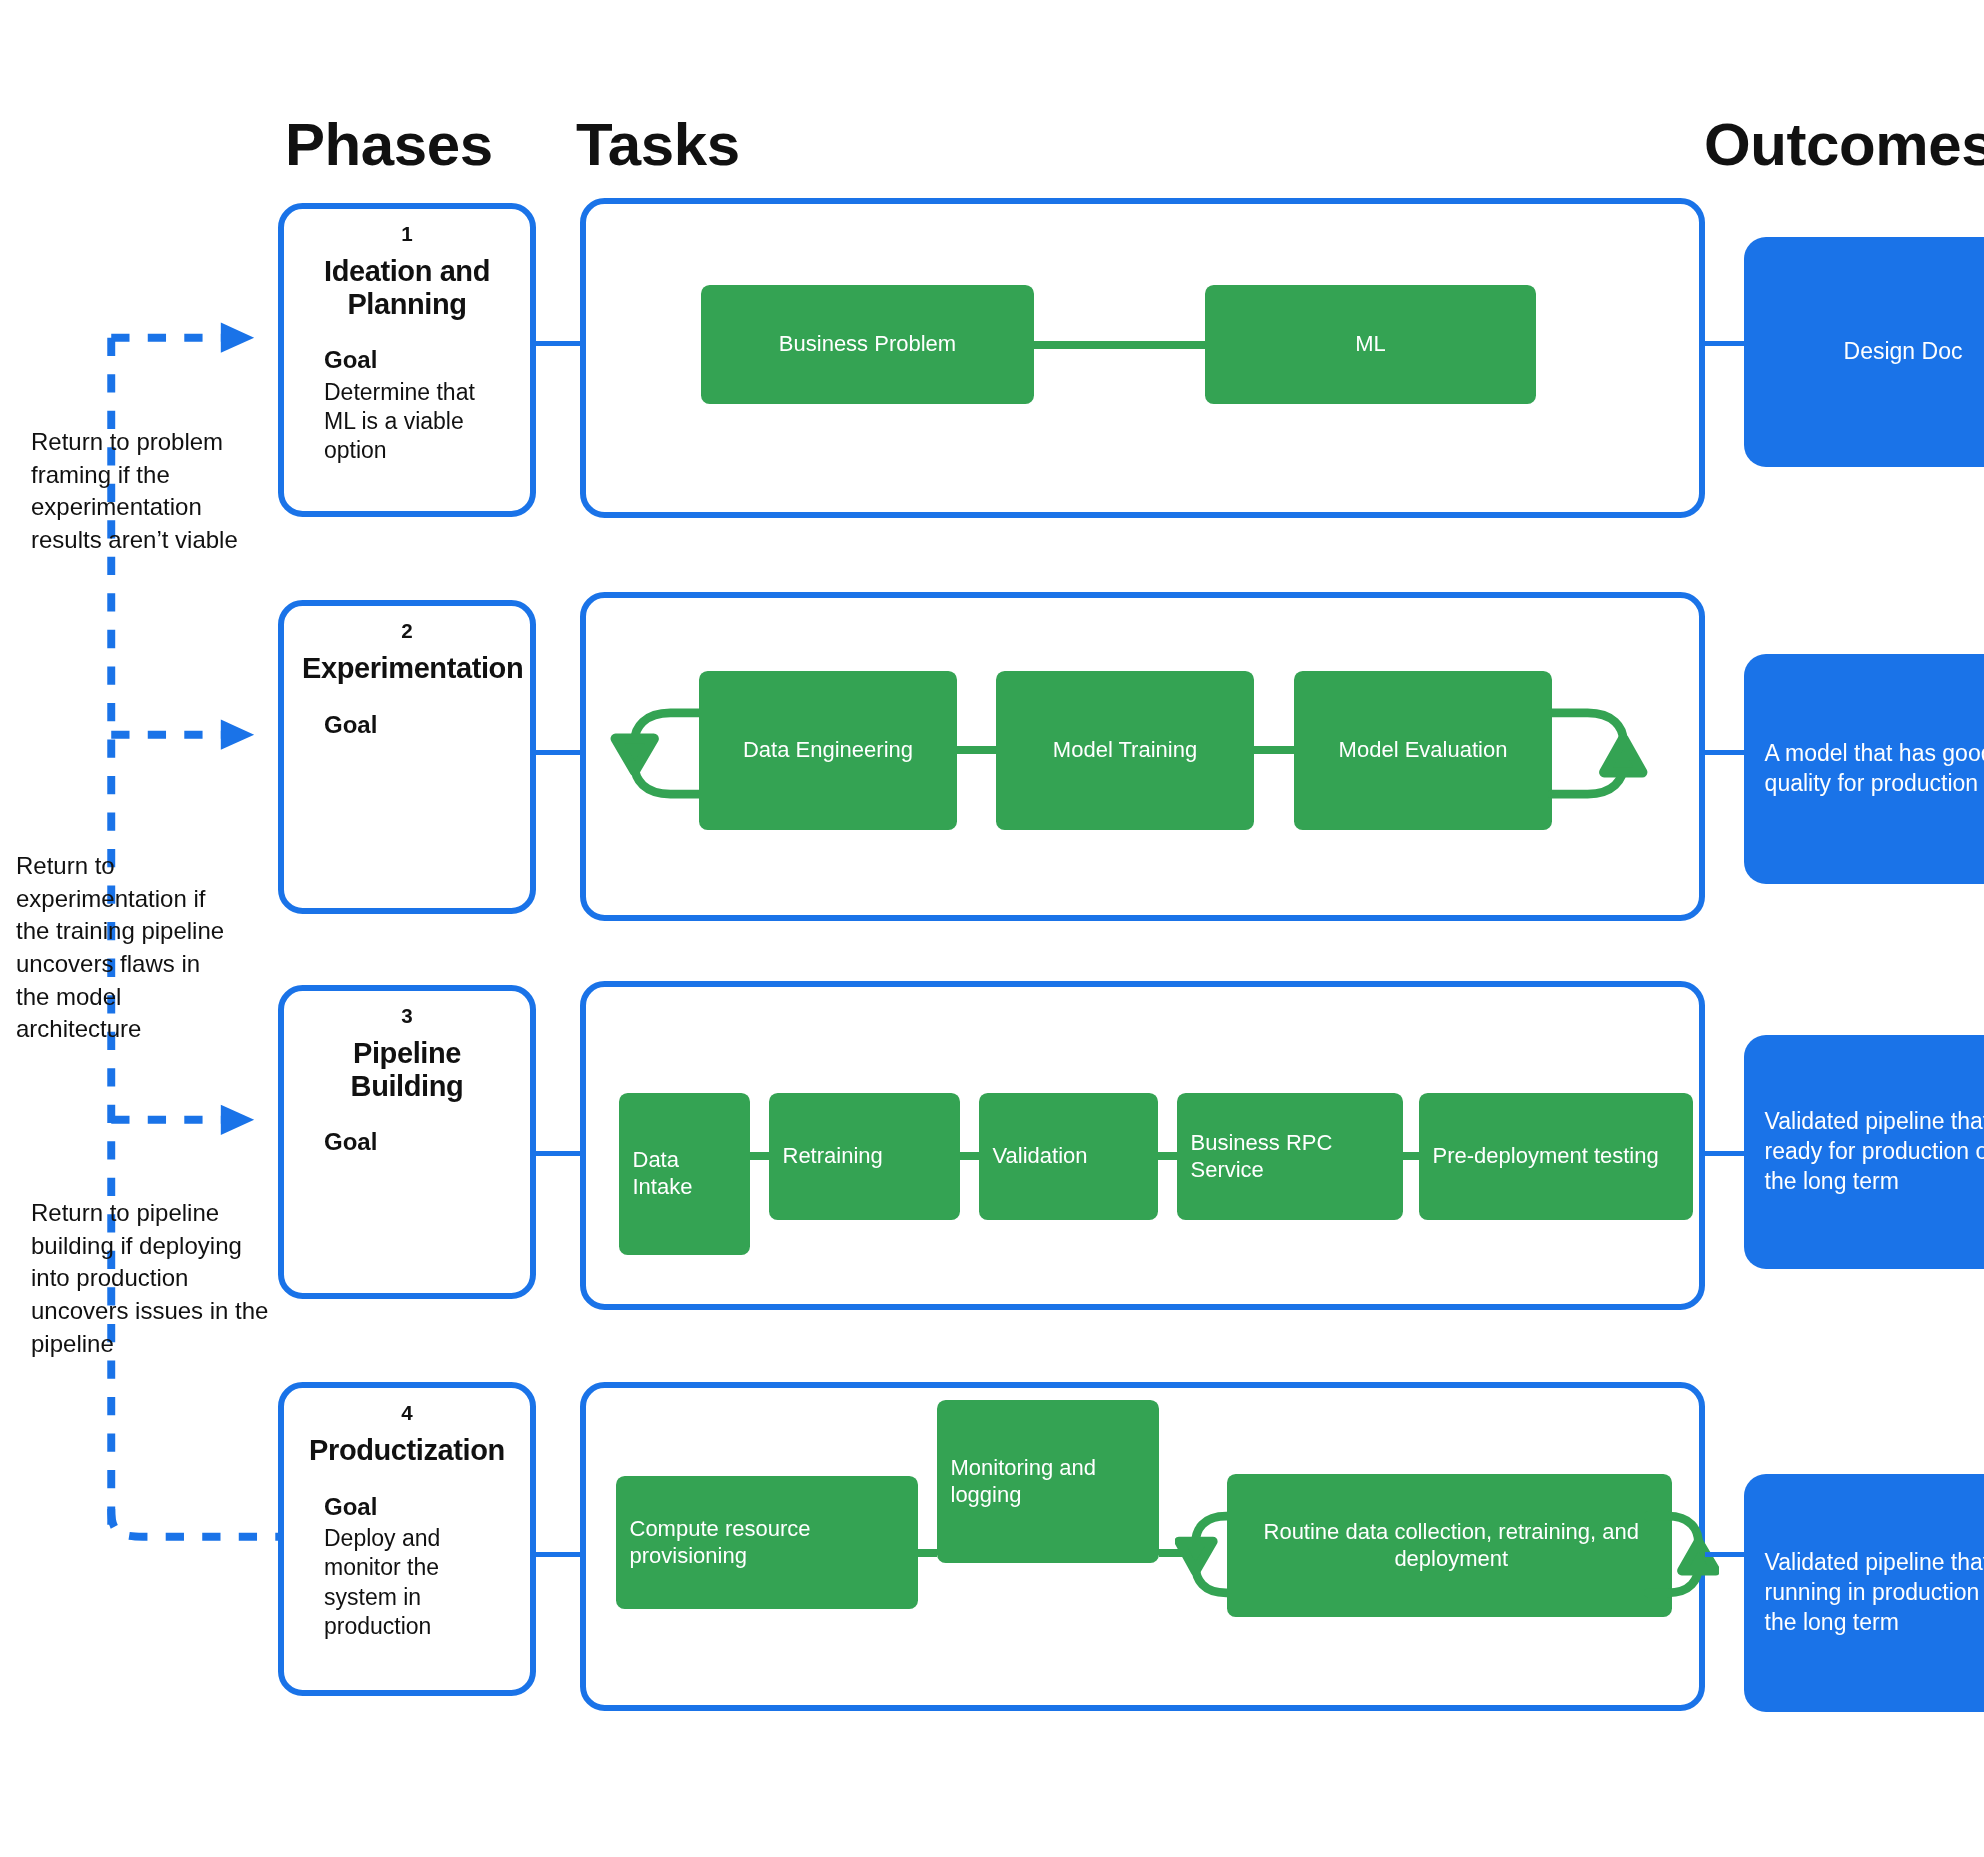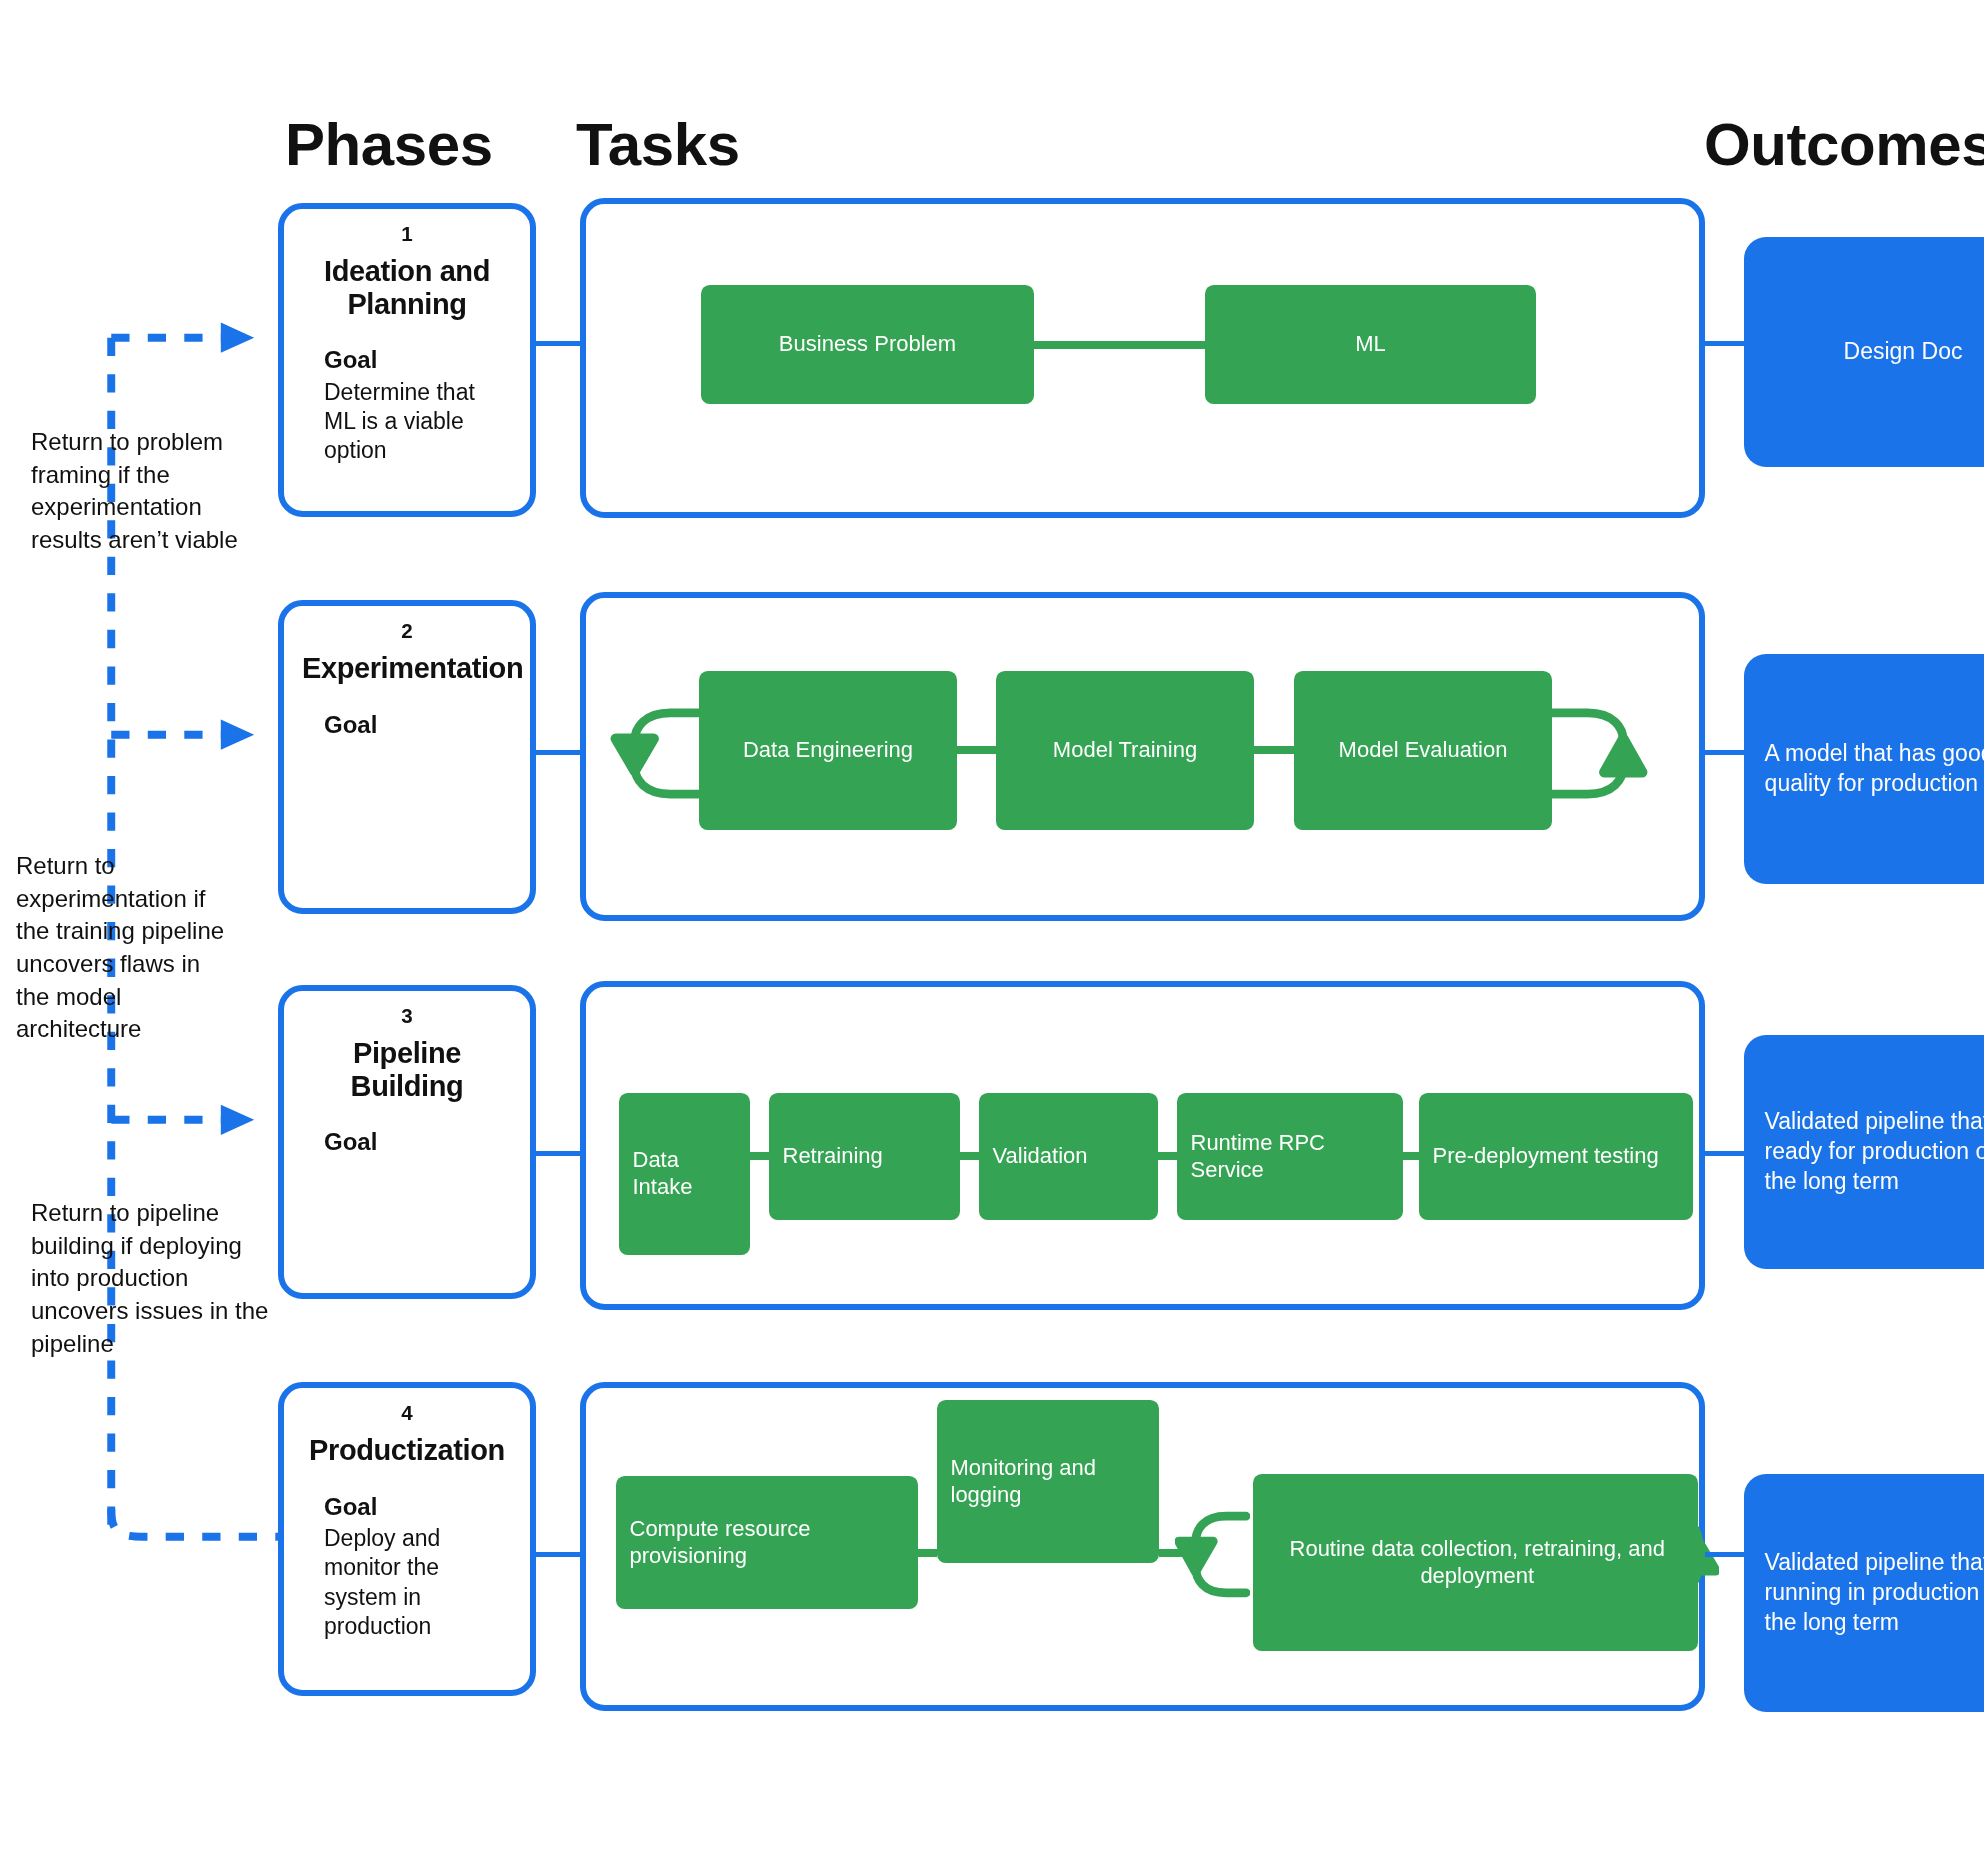--- a/index.html
+++ b/index.html
@@ -134,21 +134,21 @@
 
 <div class="abs task-panel" style="left:580px;top:981px;width:1125px;height:329px;">
 </div>
 
 <div class="abs task-box" style="left:619px;top:1093px;width:131px;height:162px;">Data Intake</div>
 <div class="abs green-bar" style="left:750px;top:1152px;width:19px;height:8px;"></div>
 <div class="abs task-box" style="left:769px;top:1093px;width:191px;height:127px;">Retraining</div>
 <div class="abs green-bar" style="left:960px;top:1152px;width:19px;height:8px;"></div>
 <div class="abs task-box" style="left:979px;top:1093px;width:179px;height:127px;">Validation</div>
 <div class="abs green-bar" style="left:1158px;top:1152px;width:19px;height:8px;"></div>
-<div class="abs task-box" style="left:1177px;top:1093px;width:226px;height:127px;">Runtime RPC Service</div>
+<div class="abs task-box" style="left:1177px;top:1093px;width:226px;height:127px;">Business RPC Service</div>
 <div class="abs green-bar" style="left:1403px;top:1152px;width:16px;height:8px;"></div>
 <div class="abs task-box" style="left:1419px;top:1093px;width:274px;height:127px;">Pre-deployment testing</div>
 
 <div class="abs blue-stub" style="left:1705px;top:1151px;width:48px;height:4.8px;"></div>
 <div class="abs outcome" style="left:1744px;top:1035px;width:318px;height:234px;">Validated pipeline that’s ready for production over the long term</div>
 
 <div class="abs phase-card" style="left:278px;top:1382px;width:258px;height:314px;">
   <div class="phase-num">4</div>
   <div class="phase-title">Productization</div>
   <div class="goal-block">
@@ -164,21 +164,21 @@
 <div class="abs task-box" style="left:616px;top:1476px;width:302px;height:133px;">Compute  resource provisioning</div>
 <div class="abs green-bar" style="left:918px;top:1549px;width:19px;height:8px;"></div>
 <div class="abs task-box" style="left:937px;top:1400px;width:222px;height:163px;">Monitoring and logging</div>
 <div class="abs green-bar" style="left:1159px;top:1549px;width:24px;height:8px;"></div>
 
 <svg class="abs" style="left:1175px;top:1505px;width:75px;height:99px;" viewBox="0 0 190 250">
   <path d="M180 28 L130 28 C72 28 52 62 52 96 M52 154 C52 188 72 222 130 222 L180 222" fill="none" stroke="#34a353" stroke-width="22" stroke-linecap="round"></path>
   <path d="M10 92 L96 92 L52 168 Z" fill="#34a353" stroke="#34a353" stroke-width="24" stroke-linejoin="round"></path>
 </svg>
 
-<div class="abs task-box center" style="left:1253px;top:1474px;width:445px;height:177px;padding-left:17px;">Routine data collection, retraining, and deployment</div>
+<div class="abs task-box center" style="left:1227px;top:1474px;width:445px;height:143px;padding-left:17px;">Routine data collection, retraining, and deployment</div>
 
 <svg class="abs" style="left:1644px;top:1505px;width:75px;height:99px;" viewBox="0 0 190 250">
   <path d="M10 28 L60 28 C118 28 138 62 138 96 M138 154 C138 188 118 222 60 222 L10 222" fill="none" stroke="#34a353" stroke-width="22" stroke-linecap="round"></path>
   <path d="M96 166 L182 166 L138 92 Z" fill="#34a353" stroke="#34a353" stroke-width="24" stroke-linejoin="round"></path>
 </svg>
 
 <div class="abs blue-stub" style="left:1705px;top:1552px;width:48px;height:4.8px;"></div>
 <div class="abs outcome" style="left:1744px;top:1474px;width:318px;height:238px;">Validated pipeline that’s running in production over the long term</div>
 
 <svg class="abs" style="left:0px;top:159px;width:286px;height:1469px;" viewBox="0 0 720 3700">

